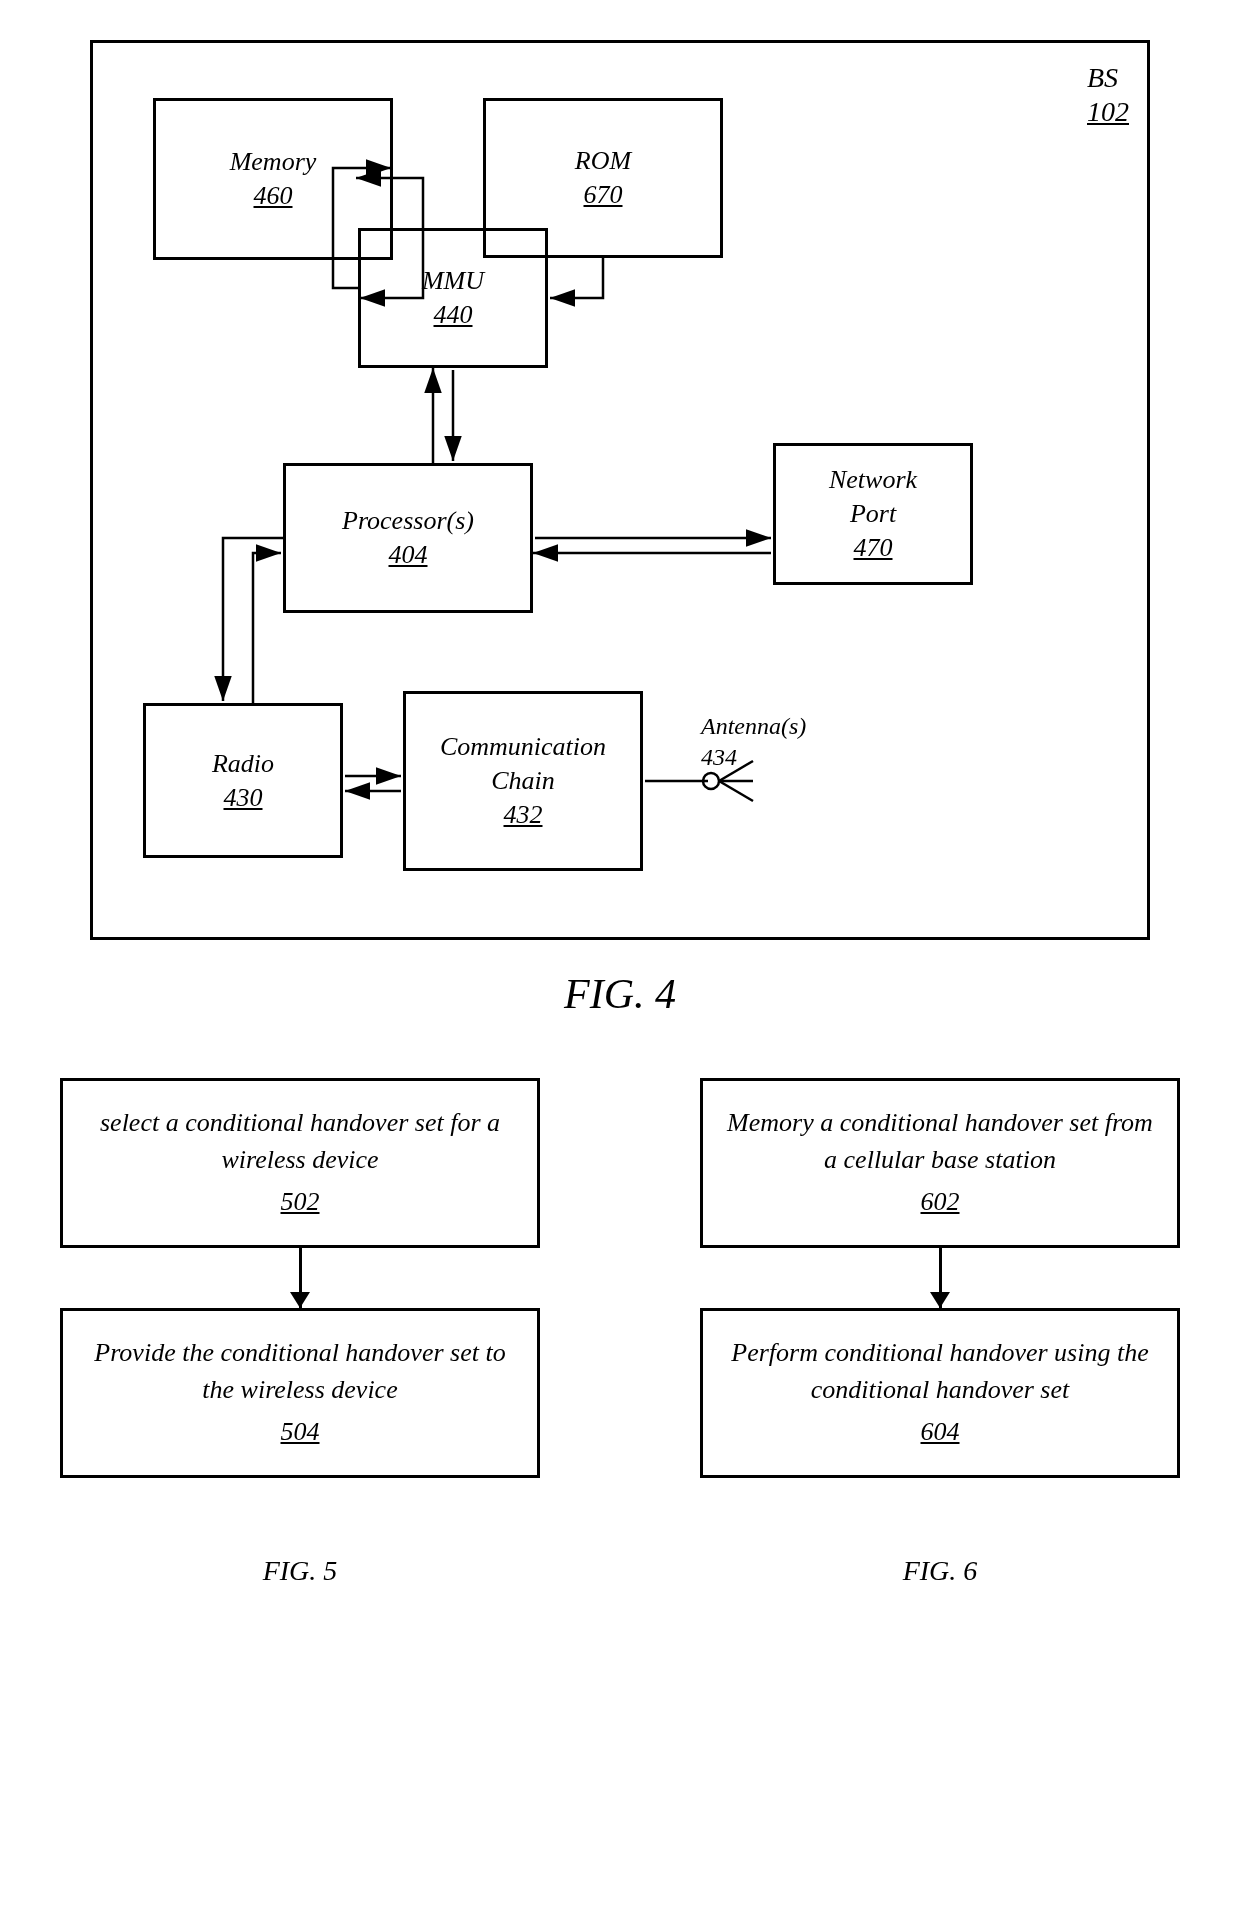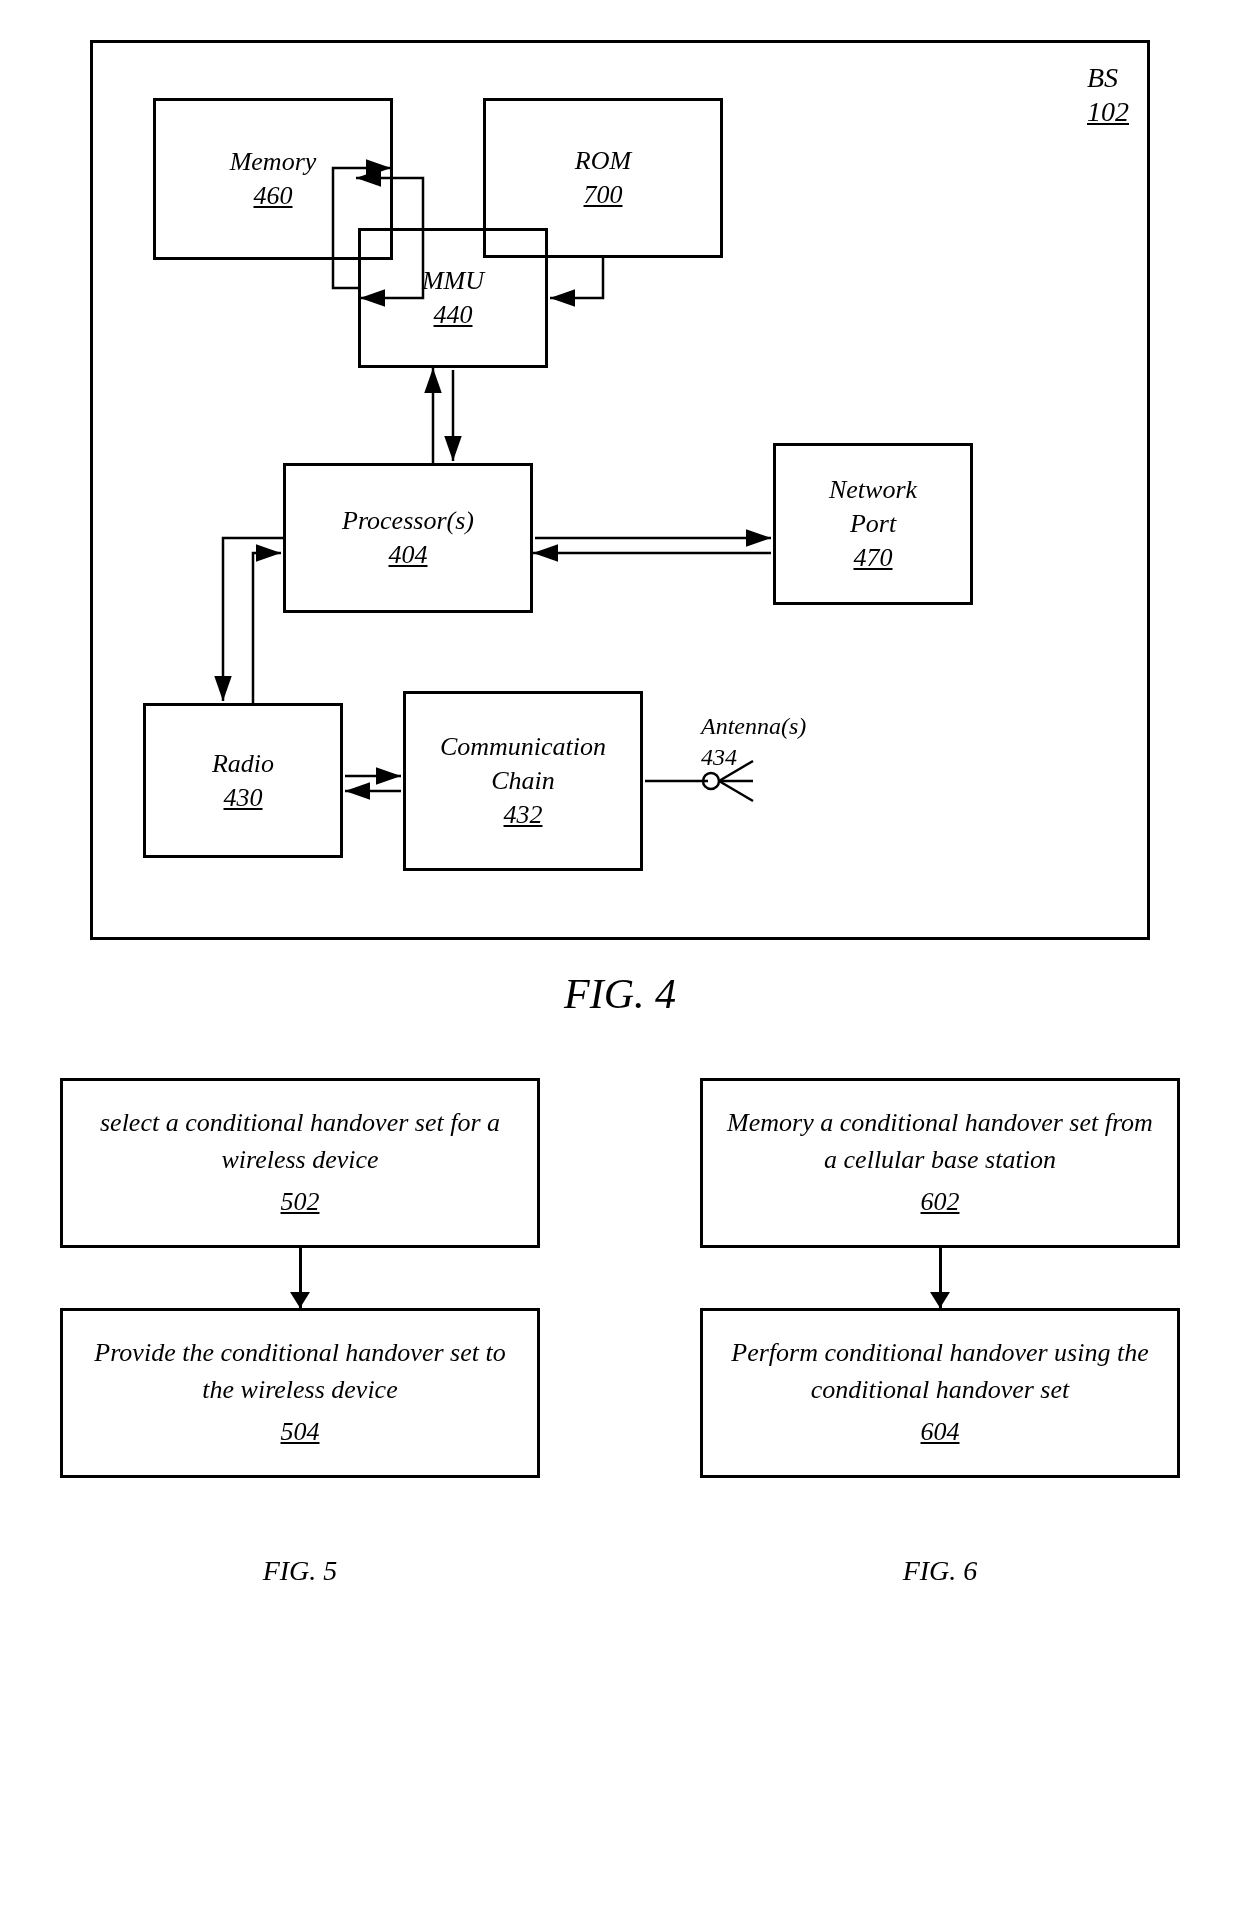--- a/index.html
+++ b/index.html
@@ -85,21 +85,21 @@
       top: 420px;
       left: 190px;
       width: 250px;
       height: 150px;
     }
     
     .network-box {
       top: 400px;
       left: 680px;
       width: 200px;
-      height: 162px;
+      height: 142px;
     }
     
     .radio-box {
       top: 660px;
       left: 50px;
       width: 200px;
       height: 155px;
     }
     
     .comm-box {
@@ -210,21 +210,21 @@
       <em>BS</em><span>102</span>
     </div>
 
     <div class="block memory-box">
       <span>Memory</span>
       <span class="num">460</span>
     </div>
 
     <div class="block rom-box">
       <span>ROM</span>
-      <span class="num">700</span>
+      <span class="num">670</span>
     </div>
 
     <div class="block mmu-box">
       <span>MMU</span>
       <span class="num">440</span>
     </div>
 
     <div class="block processor-box">
       <span>Processor(s)</span>
       <span class="num">404</span>

